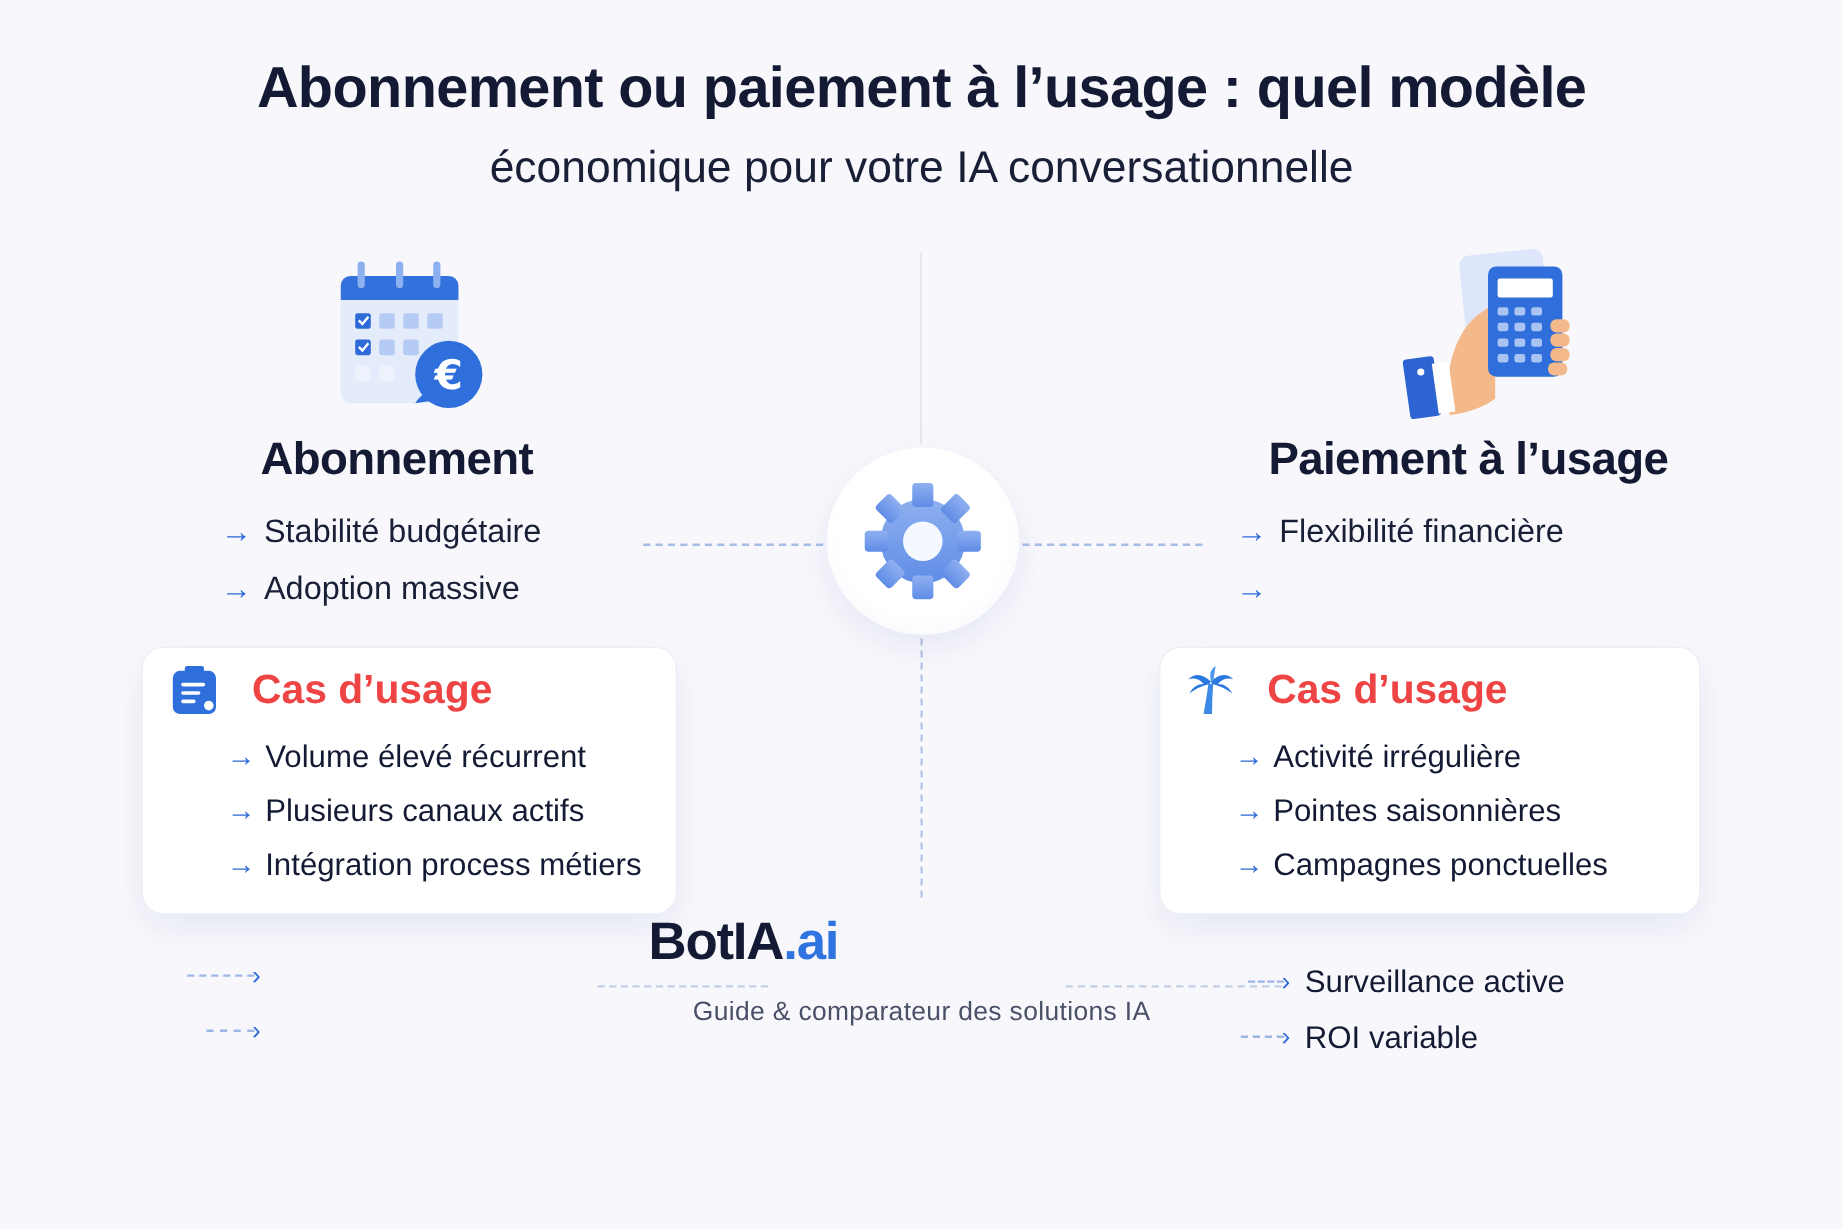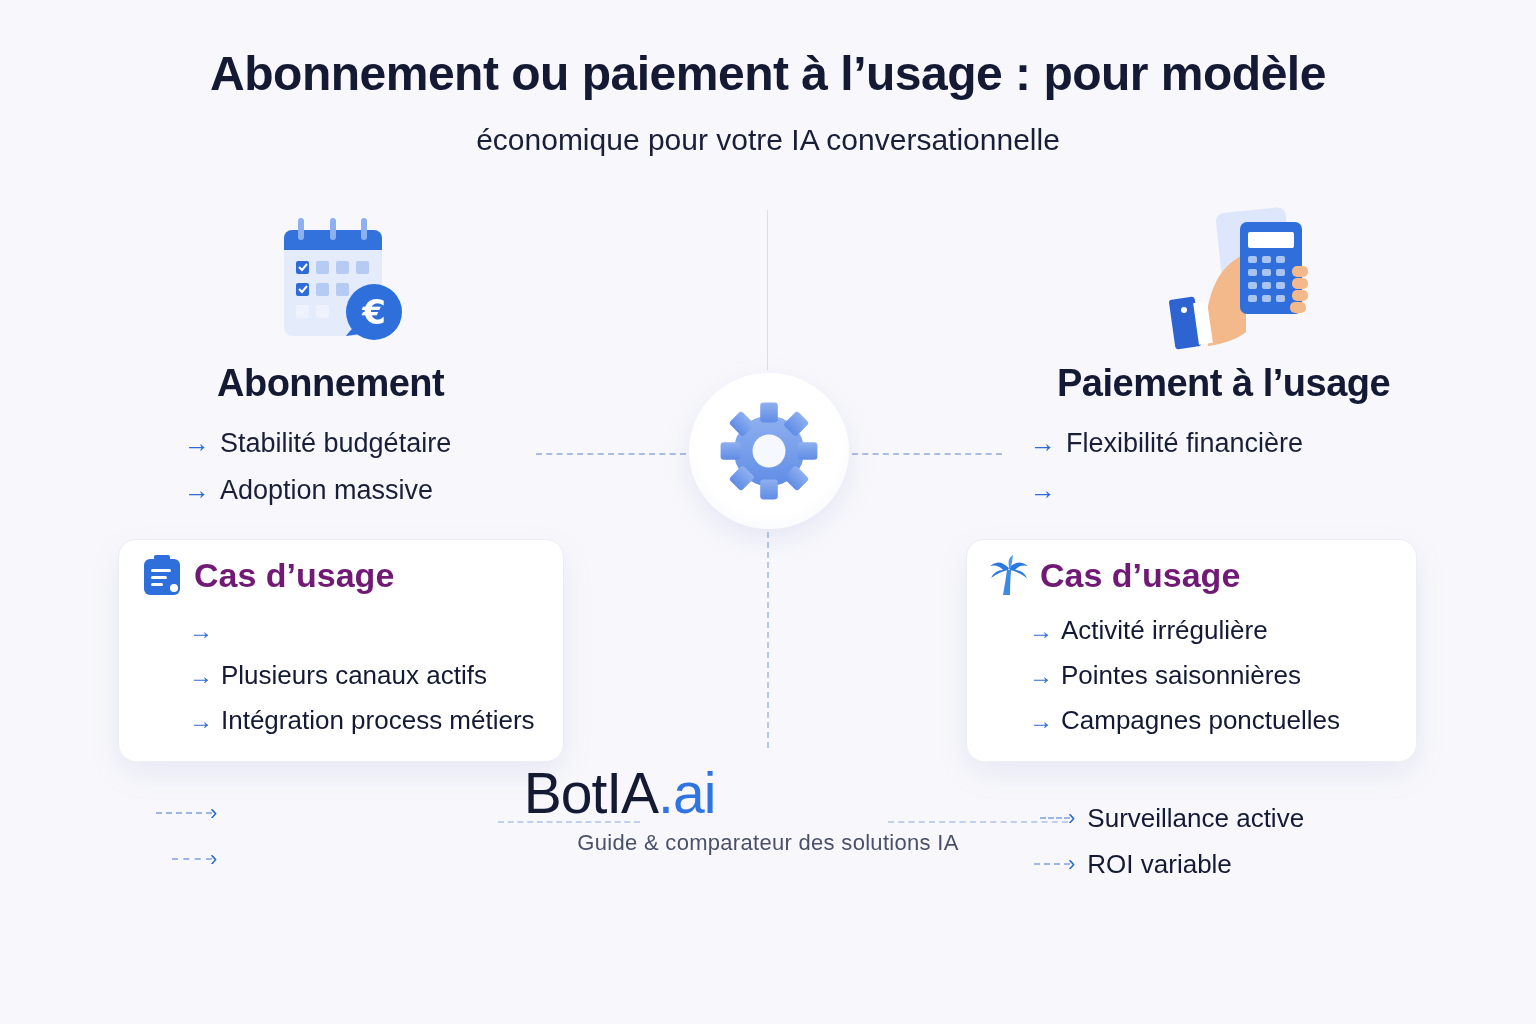--- a/index.html
+++ b/index.html
@@ -14,21 +14,21 @@
 
     
     .title-line1 {
       left: 0; width: 1536px; top: 44px; text-align: center;
       font-size: 48px; line-height: 60px; letter-spacing: -0.5px;
     }
     .title-line1 .b { font-weight: 700; }
     .title-line1 .r { font-weight: 700; }
     .title-line2 {
       left: 0; width: 1536px; top: 114px; text-align: center;
-      font-size: 30px; line-height: 52px; font-weight: 400; color: #1a1f38;
+      font-size: 37px; line-height: 52px; font-weight: 400; color: #1a1f38;
     }
 
     
     .vline-top {
       left: 767px; top: 210px; width: 1px; height: 160px;
       background: #dcdde6;
     }
     .vline-bottom {
       left: 767px; top: 532px; width: 0; height: 216px;
       border-left: 2px dashed #b8c8e6;
@@ -58,22 +58,22 @@
     .arrow { color: #2f6ad9; font-size: 26px; width: 26px; display: inline-block; }
 
     
     .card {
       background: #ffffff;
       border-radius: 18px;
       border: 1px solid #eceef5;
       box-shadow: 0 12px 30px rgba(80,100,170,0.10);
     }
     .card-head {
-      display: flex; align-items: center; gap: 11px;
-      font-size: 34px; font-weight: 700; color: #701a75; line-height: 42px; text-align: right;
+      display: flex; align-items: center; gap: 27px;
+      font-size: 34px; font-weight: 700; color: #ef4444; line-height: 42px; text-align: right;
     }
     .card-item {
       font-size: 26px; line-height: 45px; color: #141a33;
       display: flex; align-items: center; gap: 6px;
     }
     .card-item .arrow { font-size: 24px; width: 26px; }
 
     
     .note {
       font-size: 26px; line-height: 32px; color: #141a33;
@@ -81,33 +81,33 @@
     }
     .dash-arrow {
       display: inline-flex; align-items: center; margin-right: 12px;
     }
     .dash-arrow .line { border-top: 2px dashed #9db6e6; height: 0; }
     .dash-arrow .head { color: #2f6ad9; font-size: 22px; line-height: 1; margin-left: -2px; }
 
     
     .brand {
       left: 0; width: 1239px; top: 760px; text-align: center;
-      font-size: 57px; font-weight: 400; color: #141a33; letter-spacing: -1px;
+      font-size: 44px; font-weight: 700; color: #141a33; letter-spacing: -1px;
     }
     .brand .accent { color: #2f74e0; }
     .tagline {
       left: 0; width: 1536px; top: 830px; text-align: center;
       font-size: 22px; color: #4a5068; letter-spacing: 0.3px;
     }
   </style>
 </head>
 <body>
 
 <div class="abs title-line1">
-  <span class="b">Abonnement</span><span class="r"> ou </span><span class="b">paiement à l’usage</span><span class="r"> : pour modèle</span>
+  <span class="b">Abonnement</span><span class="r"> ou </span><span class="b">paiement à l’usage</span><span class="r"> : quel modèle</span>
 </div>
 <div class="abs title-line2">économique pour votre IA conversationnelle</div>
 
 <div class="abs vline-top"></div>
 <div class="abs vline-bottom"></div>
 
 <div class="abs hdash" style="left:536px; top:453px; width:150px;"></div>
 <div class="abs hdash" style="left:852px; top:453px; width:150px;"></div>
 
 <div class="abs gear-circle">
@@ -178,20 +178,21 @@
       <rect x="8" y="15" width="20" height="3" rx="1.5" fill="#ffffff"></rect>
       <rect x="8" y="22" width="16" height="3" rx="1.5" fill="#ffffff"></rect>
       <rect x="8" y="29" width="12" height="3" rx="1.5" fill="#ffffff"></rect>
       <circle cx="31" cy="34" r="4" fill="#ffffff"></circle>
     </svg>
     <span>Cas d’usage</span>
   </div>
   <div style="position:absolute; left:70px; top:68px;">
     <div class="card-item">
       <span class="arrow">→</span>
+      <span>Volume élevé récurrent</span>
     </div>
     <div class="card-item">
       <span class="arrow">→</span>
       <span>Plusieurs canaux actifs</span>
     </div>
     <div class="card-item">
       <span class="arrow">→</span>
       <span>Intégration process métiers</span>
     </div>
   </div>

